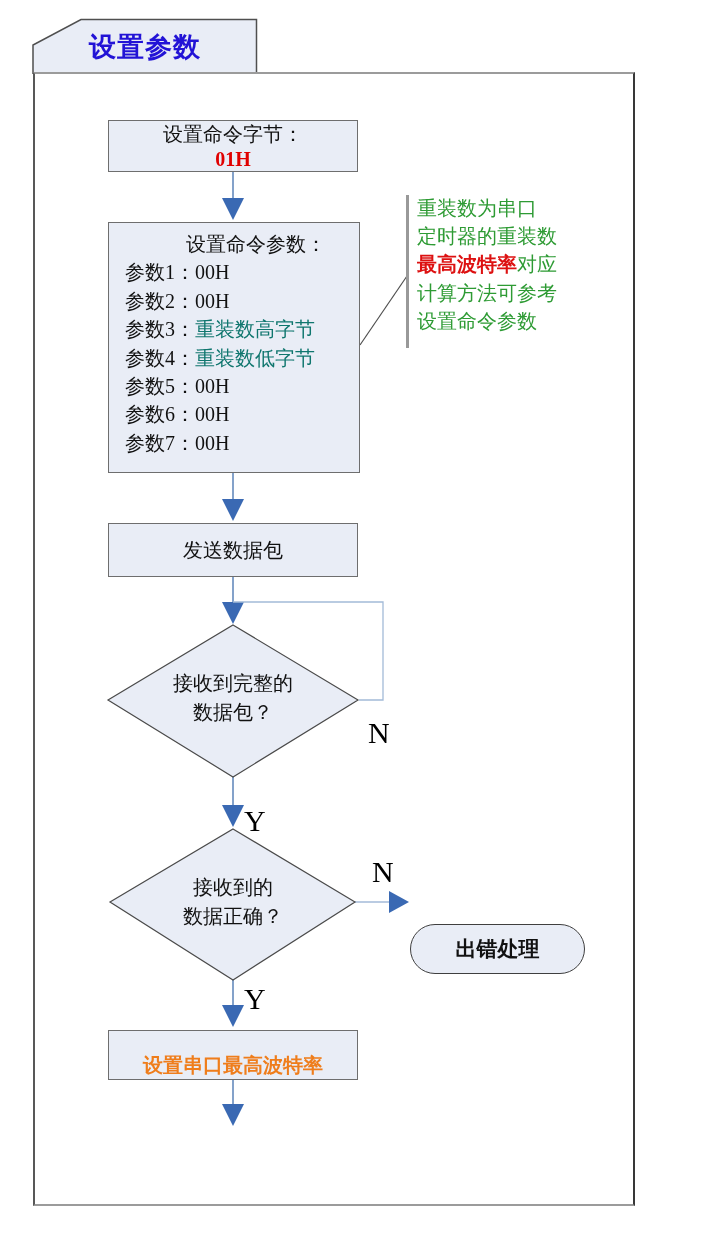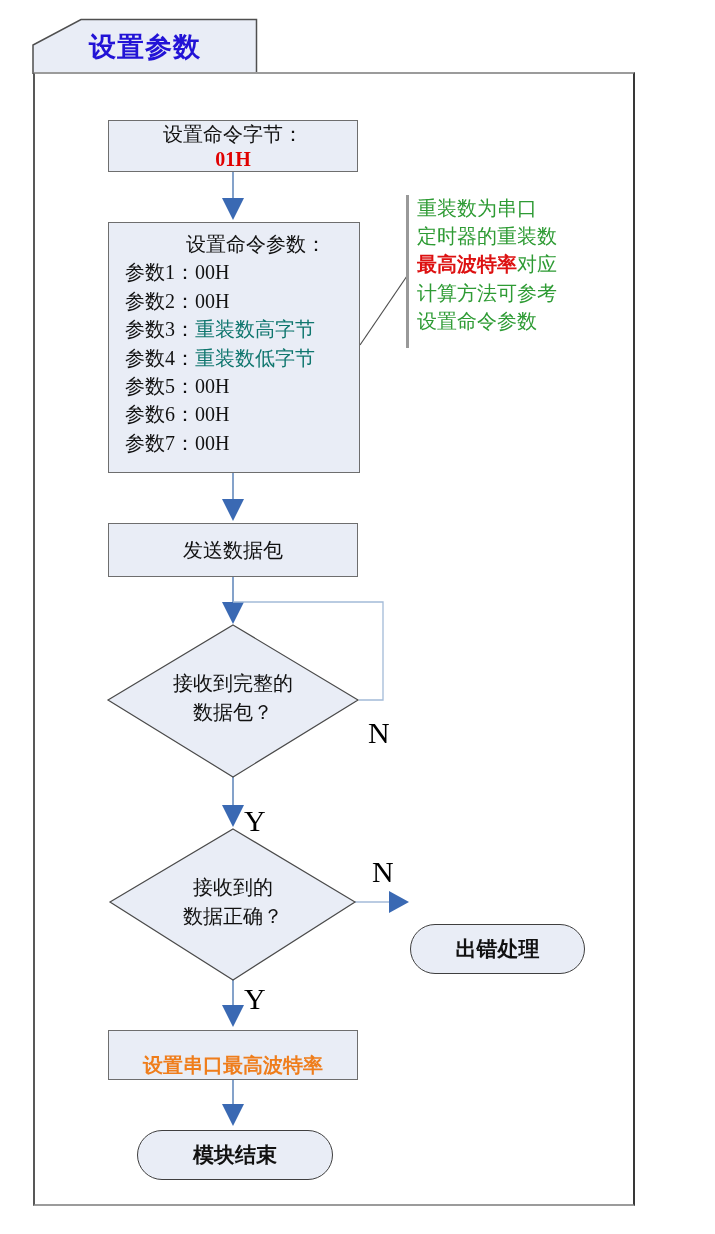--- a/index.html
+++ b/index.html
@@ -136,16 +136,15 @@
       <div>接收到的</div>
       <div>数据正确？</div>
     </div>
 
     <div class="node stadium" style="left:410px; top:924px; width:175px; height:50px;">出错处理</div>
 
     <div class="node" style="left:108px; top:1030px; width:250px; height:50px;">
       <span class="orange-bold">设置串口最高波特率</span>
     </div>
 
-    <div class="node stadium" style="left:137px; top:1130px; width:196px; height:50px;">模块结束</div>
 
   </div>
 </div>
 
 </body></html>

